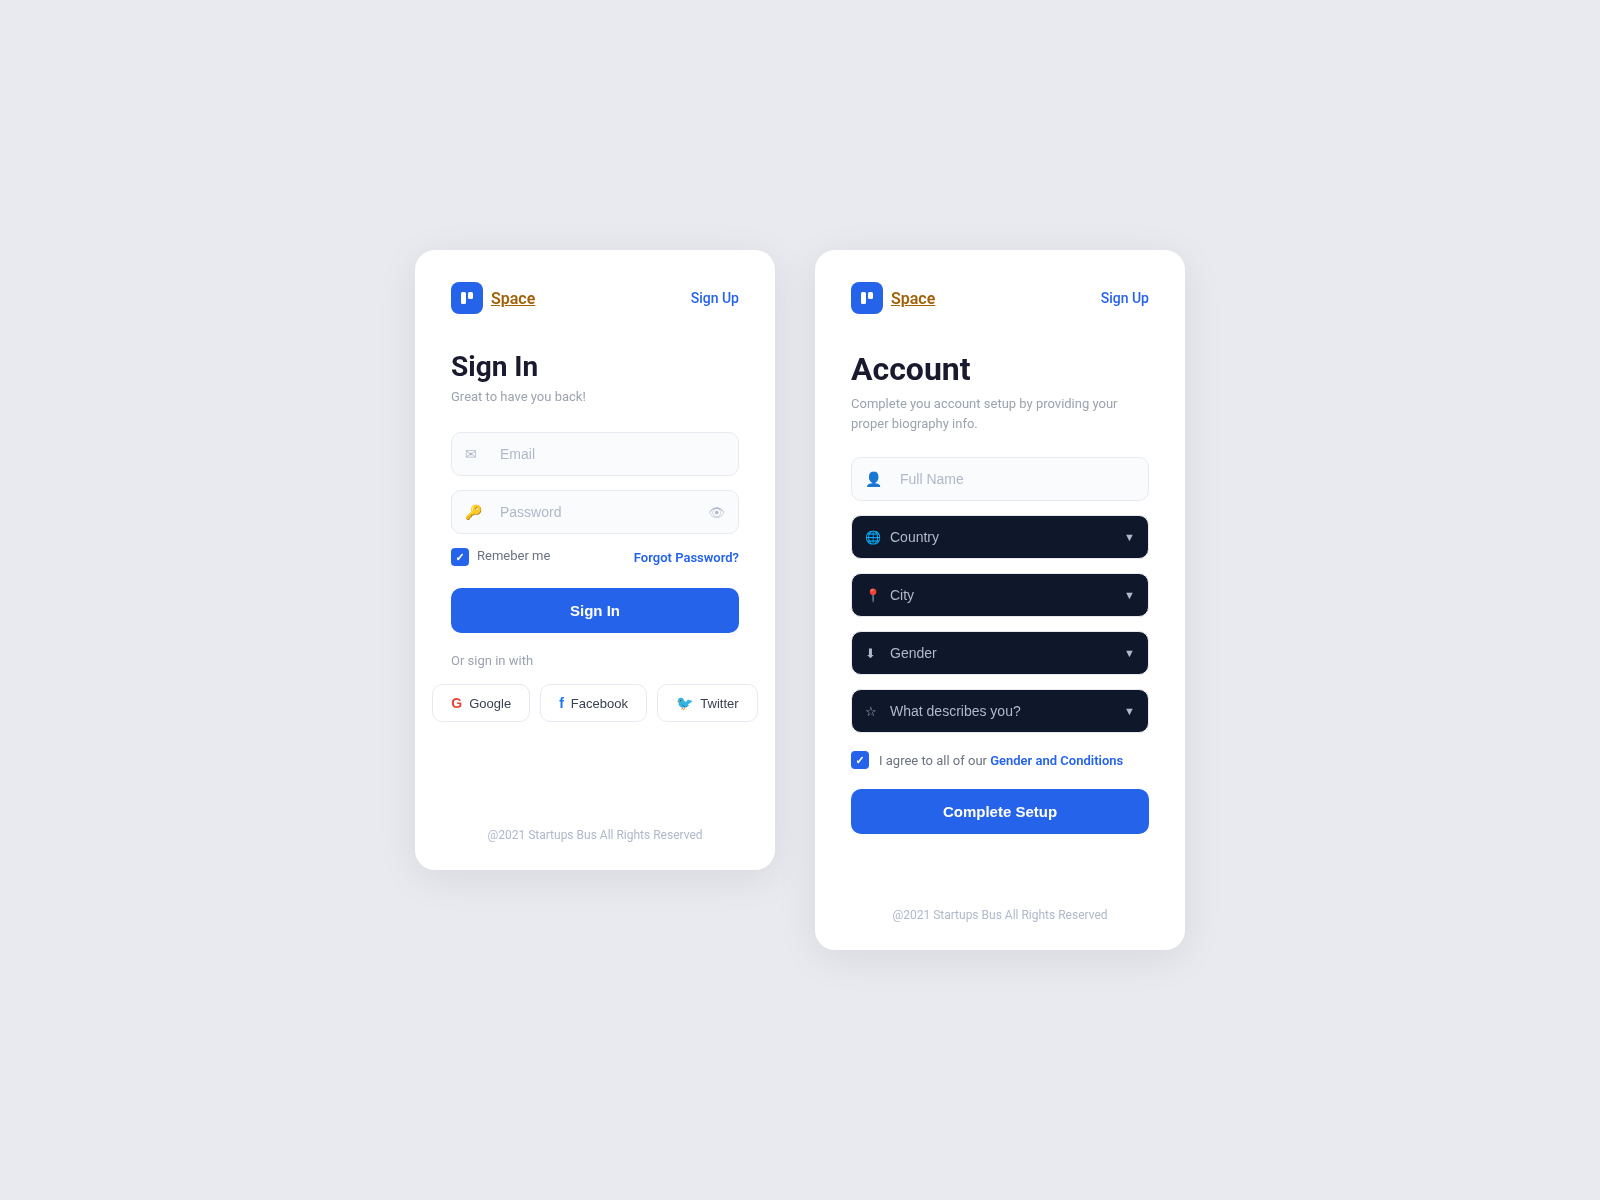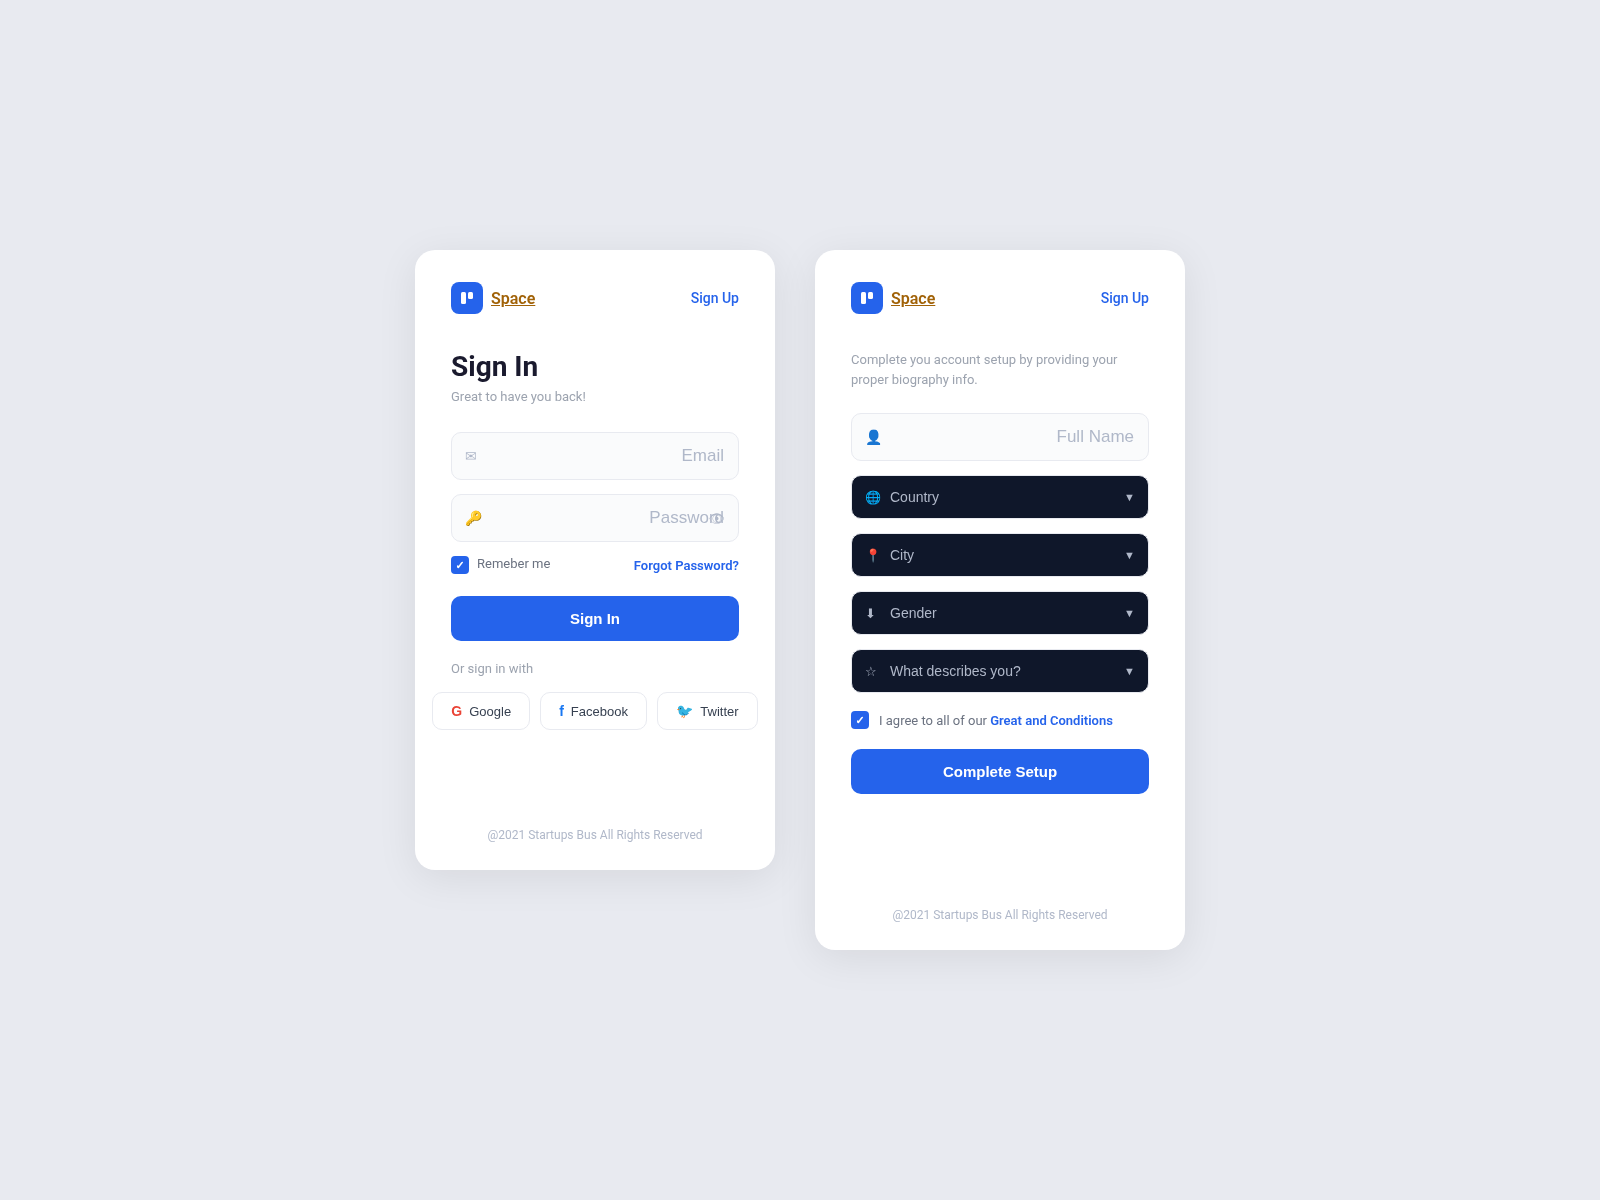--- a/index.html
+++ b/index.html
@@ -106,25 +106,24 @@
       top: 50%;
       transform: translateY(-50%);
       color: #b0b8c9;
       font-size: 14px;
     }
     .input-field {
       width: 100%;
       padding: 13px 14px 13px 48px;
       border: 1.5px solid #e8eaf0;
       border-radius: 10px;
-      font-size: 17px;
+      font-size: 14px;
       color: #6b7280;
       outline: none;
       background: #fafbfc;
-      text-align: right;
     }
     .input-field::placeholder {
       color: #b0b8c9;
     }
     .eye-icon {
       position: absolute;
       right: 14px;
       top: 50%;
       transform: translateY(-50%);
       color: #b0b8c9;
@@ -363,20 +362,21 @@
           <svg width="16" height="16" viewBox="0 0 16 16" fill="none">
             <rect x="2" y="2" width="5" height="12" rx="1.5" fill="white"></rect>
             <rect x="9" y="2" width="5" height="7" rx="1.5" fill="white"></rect>
           </svg>
         </div>
         <span class="logo-text">Space</span>
       </div>
       <a class="signup-link">Sign Up</a>
     </div>
 
+    <h1 class="card-title">Account</h1>
     <p class="card-subtitle">Complete you account setup by providing your proper biography info.</p>
 
     <div class="input-wrapper">
       <span class="input-icon">👤</span>
       <input class="input-field" type="text" placeholder="Full Name" style="">
     </div>
 
     <div class="select-wrapper">
       <span class="select-icon">🌐</span>
       <select class="select-field">
@@ -405,21 +405,21 @@
       <span class="select-icon">☆</span>
       <select class="select-field">
         <option value="">What describes you?</option>
       </select>
       <span class="select-chevron">▼</span>
     </div>
 
     <div class="terms-row">
       <div class="checkbox-blue"></div>
       <span class="terms-text">
-        <span>I agree to all of our </span><a class="terms-link">Great and Conditions</a>
+        <span>I agree to all of our </span><a class="terms-link">Gender and Conditions</a>
       </span>
     </div>
 
     <button class="btn-primary">Complete Setup</button>
 
     <div class="card-footer">@2021 Startups Bus All Rights Reserved</div>
   </div>
 
 </div>
 

